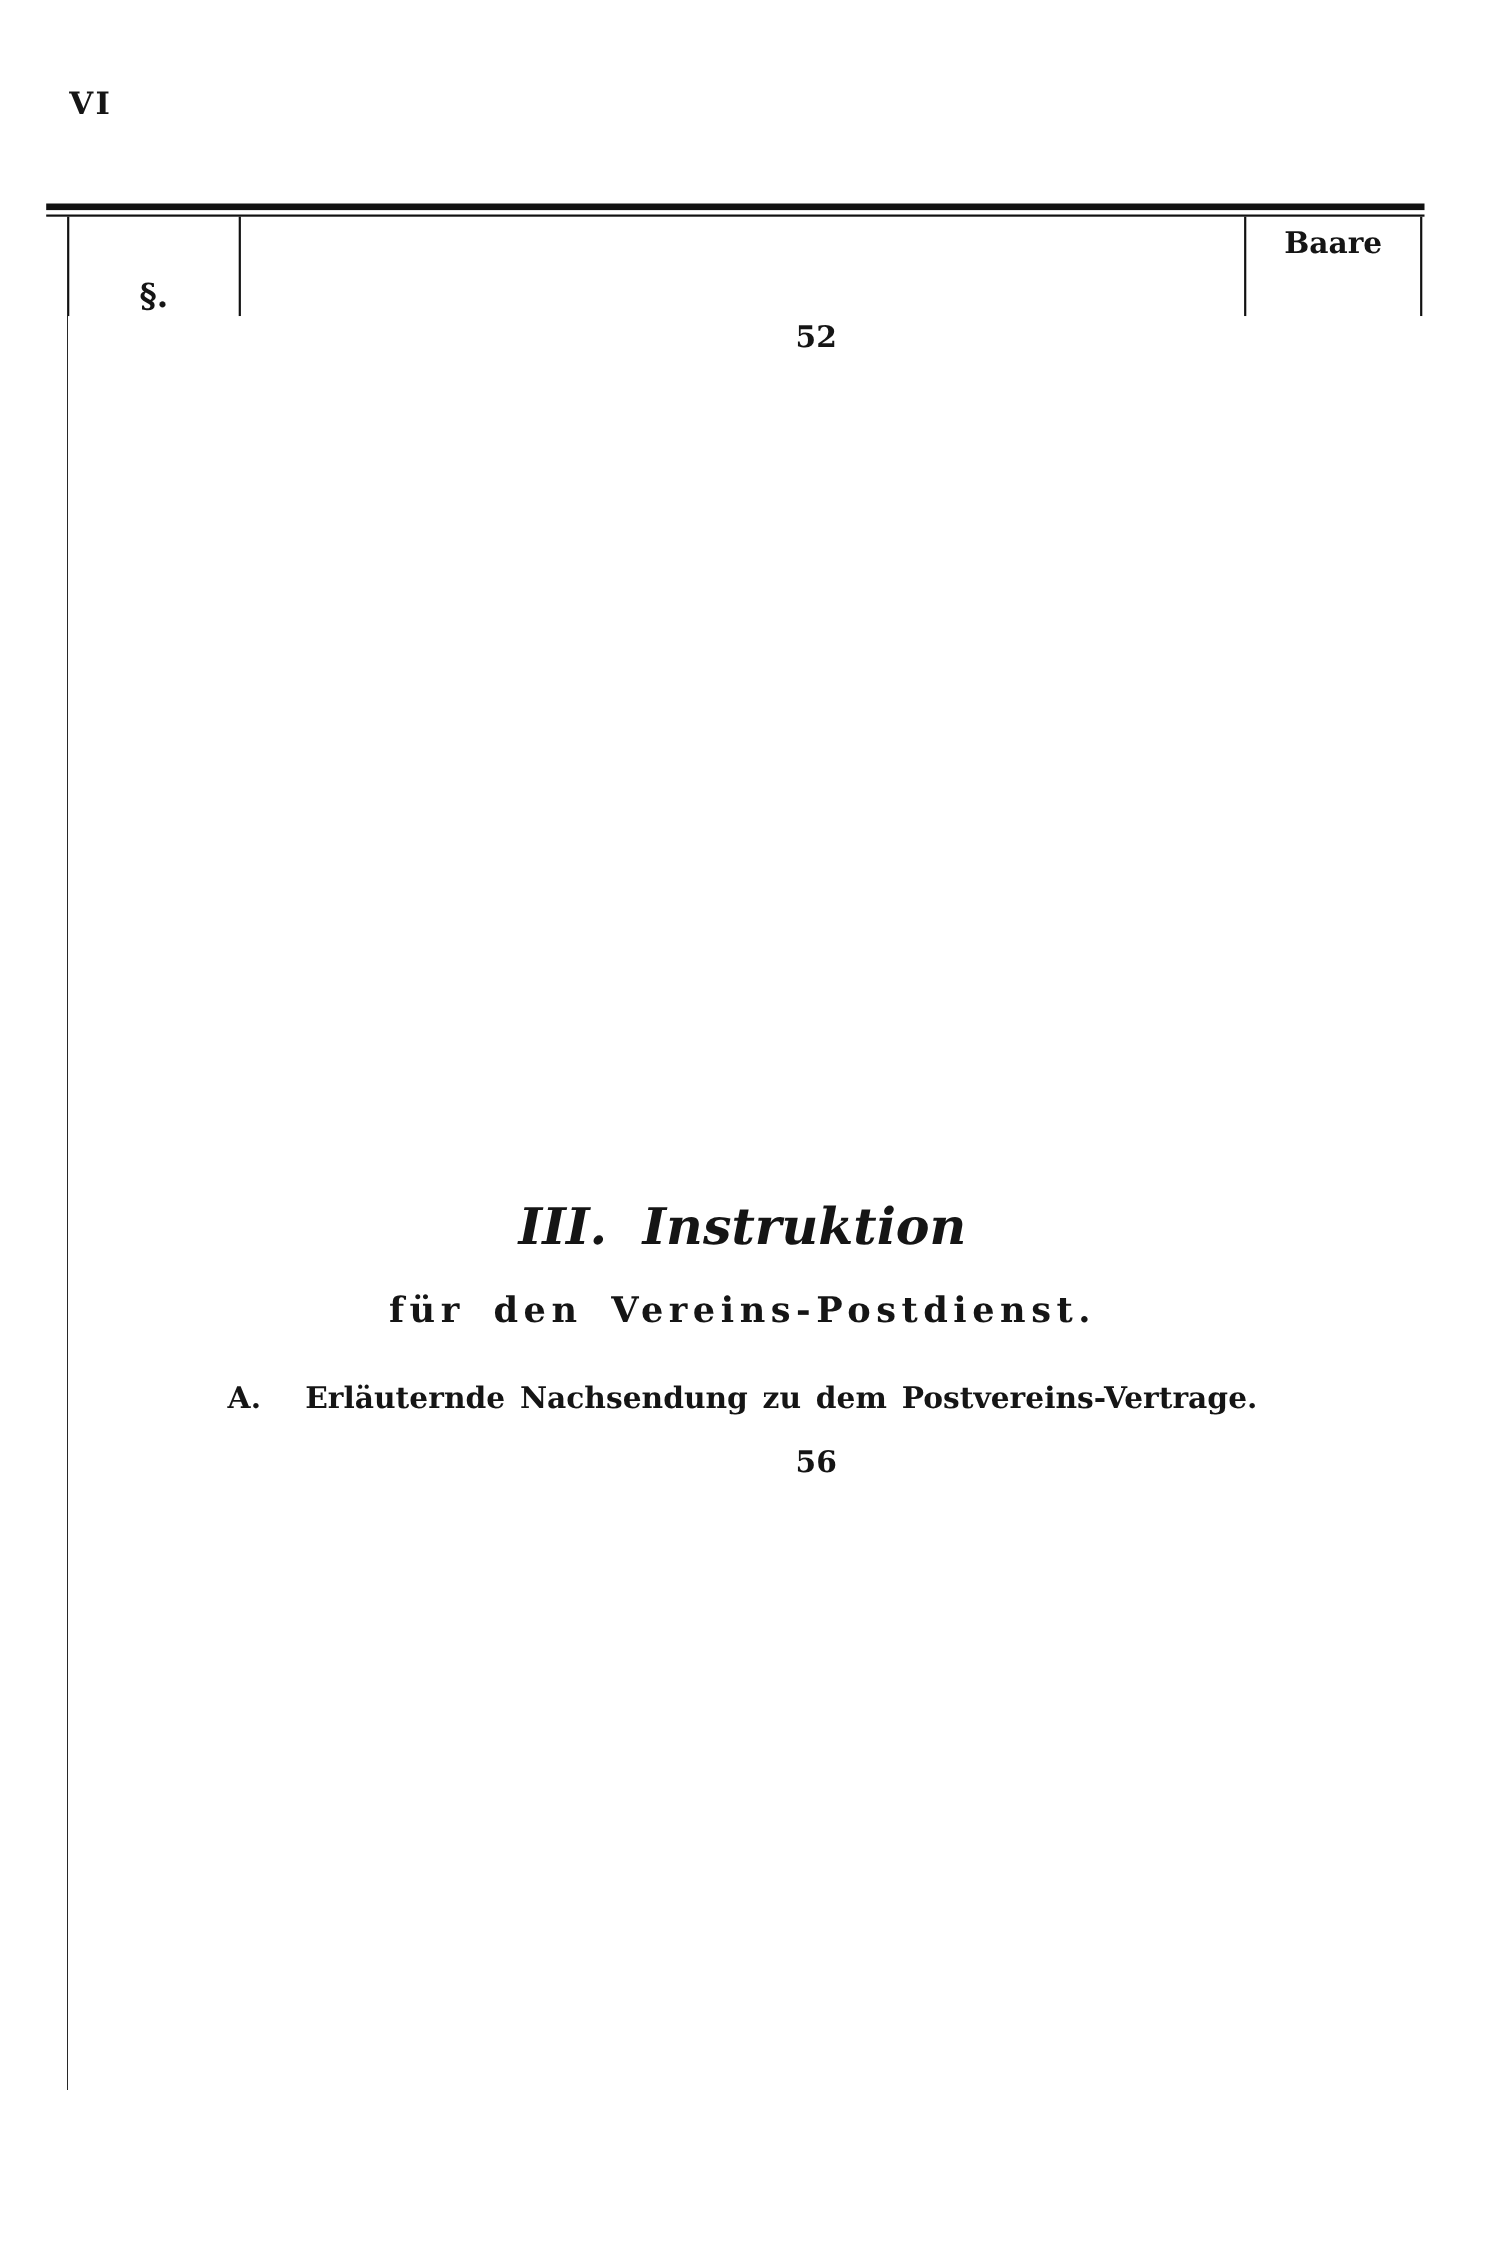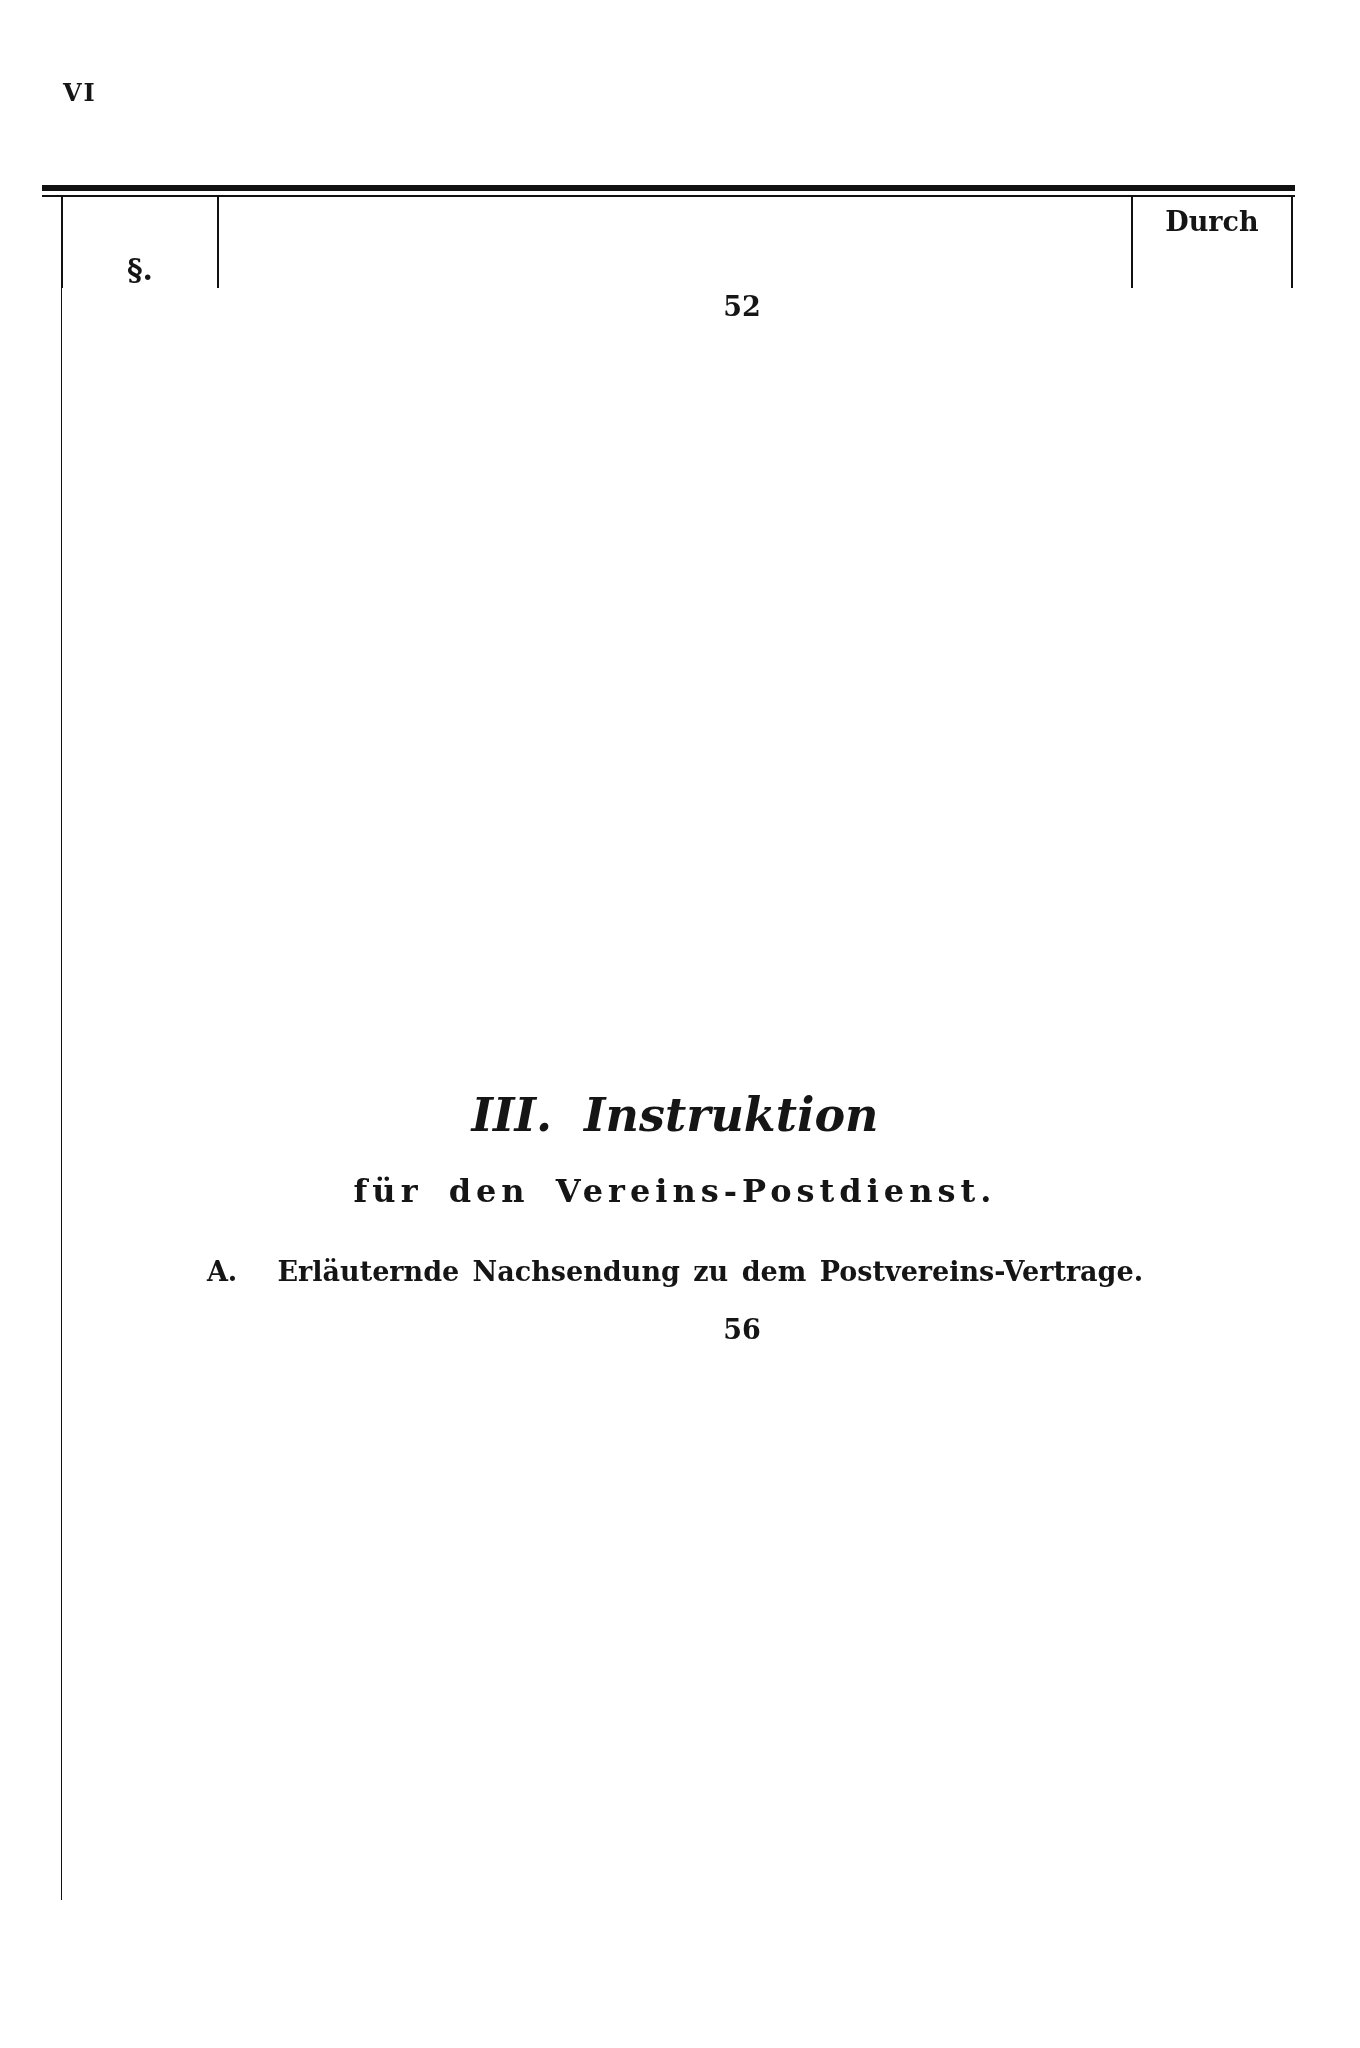--- a/index.html
+++ b/index.html
@@ -8,21 +8,21 @@
     background:#ffffff;
     font-family:"DejaVu Serif","Liberation Serif",serif;
     color:#151515;
     position:relative;
     overflow:hidden;
   }
   .page{position:absolute;left:0;top:0;width:1360px;height:2048px;background:#fff;}
 
   .folio{
     position:absolute;left:63px;top:78px;
-    font-size:24px;font-weight:bold;letter-spacing:2px;
+    font-size:28px;font-weight:bold;letter-spacing:2px;
   }
 
   
   .rule-thick{position:absolute;left:42px;top:185px;width:1253px;height:6px;background:#111;}
   .rule-thin{position:absolute;left:42px;top:195px;width:1253px;height:2px;background:#111;}
 
   
   .vrule{position:absolute;top:197px;height:1703px;width:2px;background:#111;}
   .vrule.v1{left:61px;}
   .vrule.v2{left:217px;}
@@ -78,21 +78,21 @@
 
   <div class="rule-thick"></div>
   <div class="rule-thin"></div>
 
   <div class="vrule v1"></div>
   <div class="vrule v2"></div>
   <div class="vrule v3"></div>
   <div class="vrule v4"></div>
 
   <div class="col-head-symbol">§.</div>
-  <div class="col-head-page">Durch</div>
+  <div class="col-head-page">Baare</div>
 
   <div class="rows upper" id="upper-rows">
       <div class="trow">
     <span class="num">16</span>
     <span class="txt">Recommandirte Briefe</span>
     <span class="leader"></span>
     <span class="page">46</span>
   </div>
       <div class="trow">
     <span class="num">17</span>

